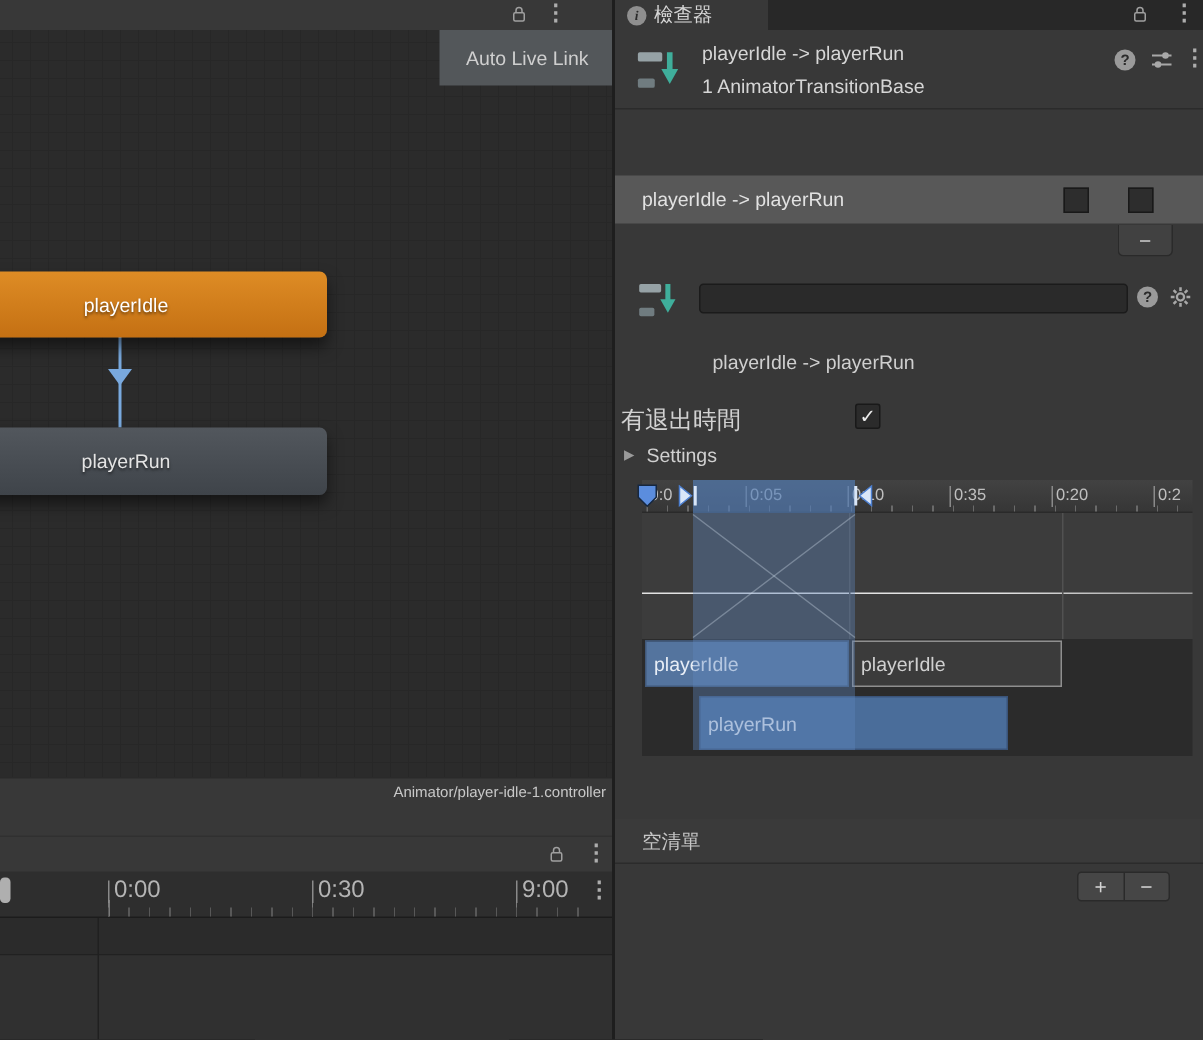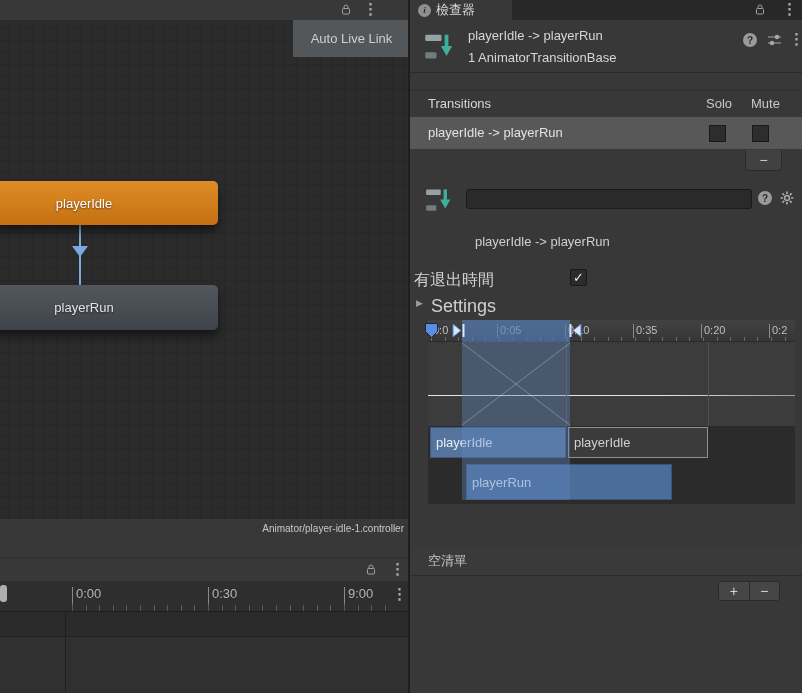--- a/index.html
+++ b/index.html
@@ -78,21 +78,21 @@
   }
   #anim-ruler::after { 
     content:''; position:absolute; left:72px; right:14px; bottom:0; height:6px;
     background:repeating-linear-gradient(90deg,#585858 0 1px,transparent 1px 13.6px);
   }
   #anim-ruler::before { 
     content:''; position:absolute; left:72px; right:14px; bottom:0; height:11px;
     background:repeating-linear-gradient(90deg,#7a7a7a 0 1px,transparent 1px 136px);
   }
   .ar-label {
-    position:absolute; top:6px; font-size:13px; color:#b4b4b4;
+    position:absolute; top:6px; font-size:16px; color:#b4b4b4;
     border-left:1px solid #8a8a8a; padding-left:3px; height:15px; line-height:13px;
   }
   #anim-ruler .kebab { left:392px; top:6px; }
   #anim-scrollpiece { left:0; top:585px; width:7px; height:17px; background:#afafaf; border-radius:3px; }
   #addkey-icon {
     left:2px; top:613px; height:15px; padding-left:3px;
     border-left:3px solid #8f8f8f; color:#9a9a9a; font-size:12px; line-height:14px;
   }
   #anim-row1 { left:0; top:612px; width:410px; height:25px; background:#2b2b2b; border-bottom:1px solid #212121; }
   #anim-body { left:0; top:637px; width:410px; height:56px; background:#303030; }
@@ -148,21 +148,21 @@
   #gear-icon { left:370px; top:191px; line-height:0; }
   #transition-name-label { left:65px; top:234px; font-size:13px; color:#cfcfcf; }
 
   #exit-time-label { left:4px; top:270px; font-size:16px; color:#d2d2d2; }
   #exit-time-checkbox {
     left:160px; top:269px; width:17px; height:17px;
     background:#2b2b2b; border:1px solid #191919; border-radius:2px;
     color:#ededed; font-size:13px; display:flex; align-items:center; justify-content:center;
   }
   #settings-foldout-icon { left:6px; top:298px; font-size:9px; color:#9a9a9a; }
-  #settings-label { left:21px; top:296px; font-size:18px; color:#d0d0d0; }
+  #settings-label { left:21px; top:296px; font-size:13px; color:#d0d0d0; }
 
   
   #tl { left:18px; top:320px; width:367px; height:184px; }
   #tl-ruler {
     left:0; top:0; width:367px; height:22px;
     background:linear-gradient(#424242,#363636); border-bottom:1px solid #2a2a2a;
   }
   #tl-ruler::after {
     content:''; position:absolute; left:3px; right:0; bottom:0; height:4px;
     background:repeating-linear-gradient(90deg,#6a6a6a 0 1px,transparent 1px 13.6px);
@@ -297,25 +297,20 @@
       <span id="preset-icon" class="abs">
         <svg width="15" height="14" viewBox="0 0 15 14">
           <path d="M1 4 h13 M1 10 h13" stroke="#a8a8a8" stroke-width="1.2"></path>
           <circle cx="10" cy="4" r="2.2" fill="#a8a8a8"></circle>
           <circle cx="5" cy="10" r="2.2" fill="#a8a8a8"></circle>
         </svg>
       </span>
       <span class="kebab abs">⋮</span>
     </div>
 
-    <div id="trans-sec-header" class="abs">
-      <span class="t abs">Transitions</span>
-      <span id="solo-label" class="abs">Solo</span>
-      <span id="mute-label" class="abs">Mute</span>
-    </div>
 
     <div id="trans-row" class="abs">
       <span class="t abs">playerIdle -&gt; playerRun</span>
       <span id="solo-checkbox" class="sm-checkbox abs"></span>
       <span id="mute-checkbox" class="sm-checkbox abs"></span>
     </div>
 
     <div id="remove-transition-btn" class="abs">−</div>
 
     <div id="obj-row">

